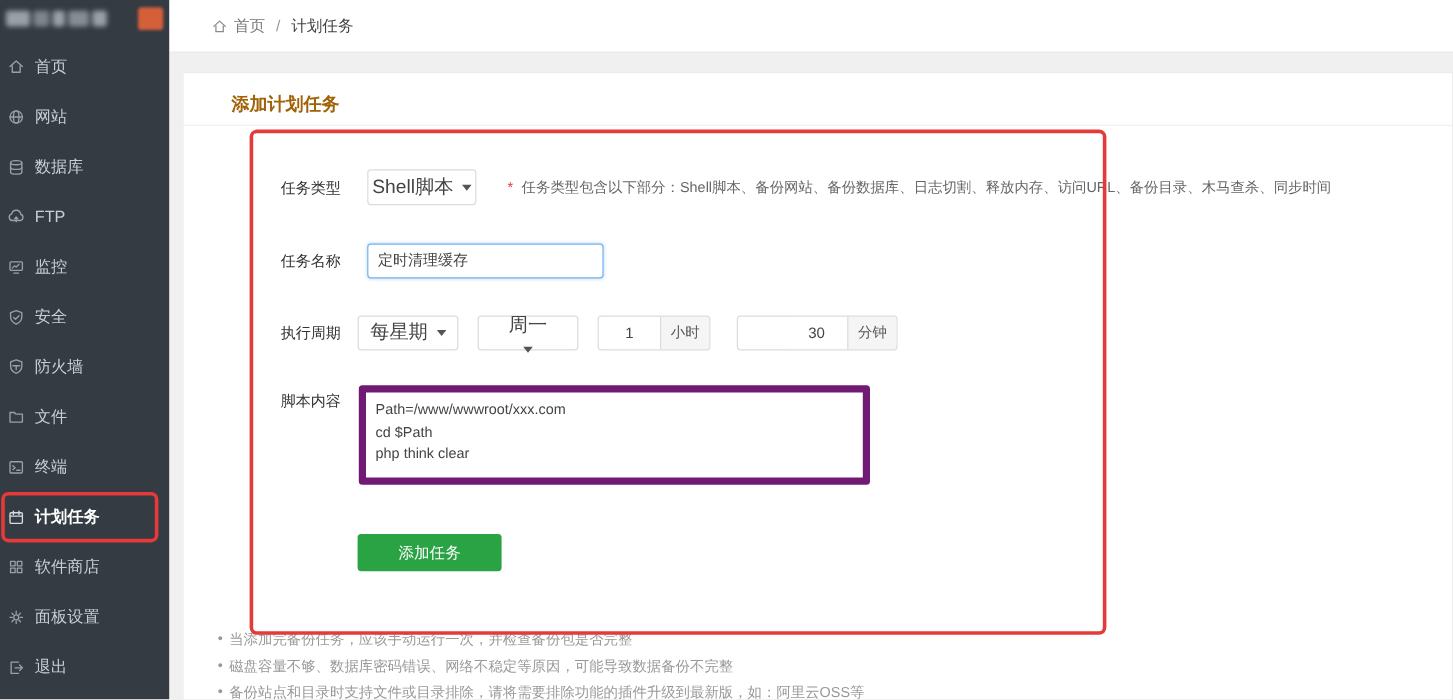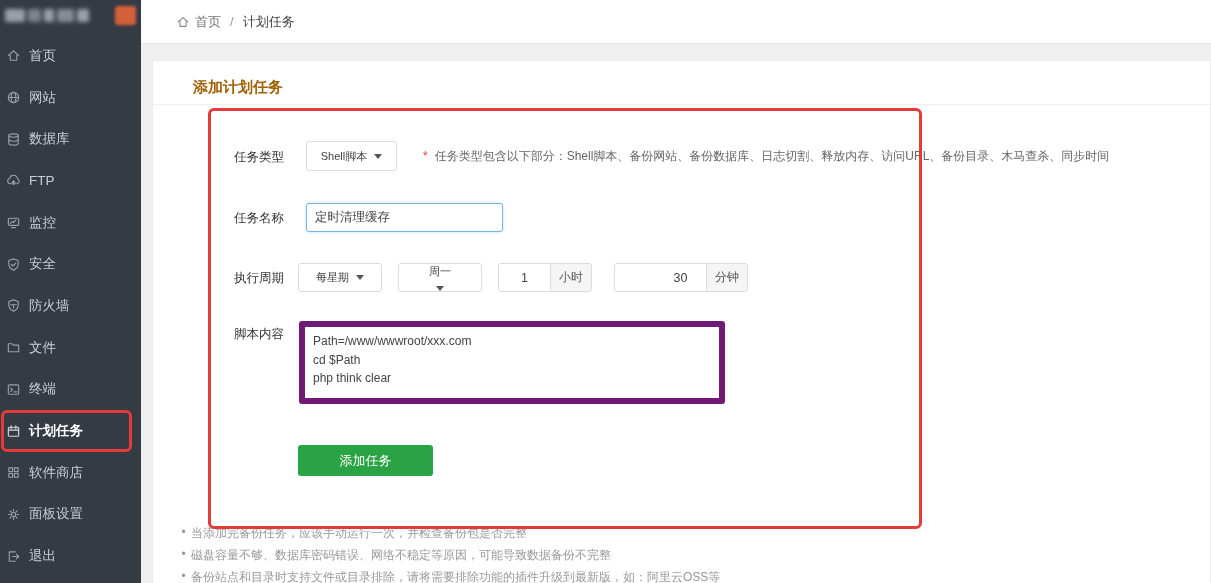--- a/index.html
+++ b/index.html
@@ -41,37 +41,37 @@
           border:1px solid #ececec; border-bottom:none; }
   .card-title { position:absolute; left:16px; top:17px; font-size:15px; color:#a16207;margin-left:24px; }
   .card-sep { position:absolute; left:0; top:43px; width:100%; height:1px; background:#f0f0f0; }
 
   .annot-box { position:absolute; left:55px; top:47px; width:714px; height:421px;
                border:3px solid #e53a3a; border-radius:6px; z-index:6; pointer-events:none; }
 
   .f-label { position:absolute; left:81px; width:64px; font-size:12.5px; color:#333; }
   .dd { position:absolute; display:flex; align-items:center; justify-content:center; gap:7px;
         height:30px; background:#fff; border:1px solid #dcdcdc; border-radius:3px;
-        font-size:11px; color:#444; cursor:pointer; }
+        font-size:16px; color:#444; cursor:pointer; }
   .caret { width:0; height:0; border-left:4px solid transparent; border-right:4px solid transparent;
            border-top:5px solid #555; }
   .txt-input { position:absolute; height:29px; border:1px solid #dcdcdc; border-radius:3px;
                padding:0 8px; font-size:12.5px; color:#444; font-family:inherit; outline:none; }
   .txt-input.focused { border-color:#75b5ed; box-shadow:0 0 3px rgba(110,170,235,.45); }
   .igroup { position:absolute; display:flex; height:29px; border:1px solid #dcdcdc; border-radius:3px; overflow:hidden; background:#fff; }
   .igroup input { width:51px; border:none; outline:none; text-align:center; font-size:12.5px; color:#444; font-family:inherit; }
   .igroup .addon { display:flex; align-items:center; justify-content:center; padding:0 8px;
                    background:#f5f5f5; border-left:1px solid #dcdcdc; font-size:12px; color:#555; }
   .hint { position:absolute; left:270px; top:80px; height:30px; line-height:30px; white-space:nowrap;
           font-size:12px; color:#666; z-index:1; }
   .hint .req { color:#e53a3a; margin-right:7px; font-size:12px; }
   textarea.script { position:absolute; left:146px; top:260px; width:426px; height:83px;
                     border:6px solid #701a75; border-radius:3px; resize:none; padding:5px 8px;
                     font-size:12px; line-height:1.55; color:#444; font-family:inherit; outline:none; }
-  .submit-btn { position:absolute; left:145px; top:384px; width:135px; height:31px;
+  .submit-btn { position:absolute; left:145px; top:384px; width:120px; height:31px;
                 background:#2aa344; color:#fff; border:none; border-radius:3px;
                 font-size:13px; font-family:inherit; cursor:pointer; }
 
   .notes { position:absolute; left:23px; top:464px; list-style:none; }
   .notes li { display:flex; align-items:flex-start; height:22px; font-size:12px; color:#999; }
   .notes .dot { width:15px; text-align:center; flex:none; color:#999; }
 </style>
 </head>
 <body>
 

